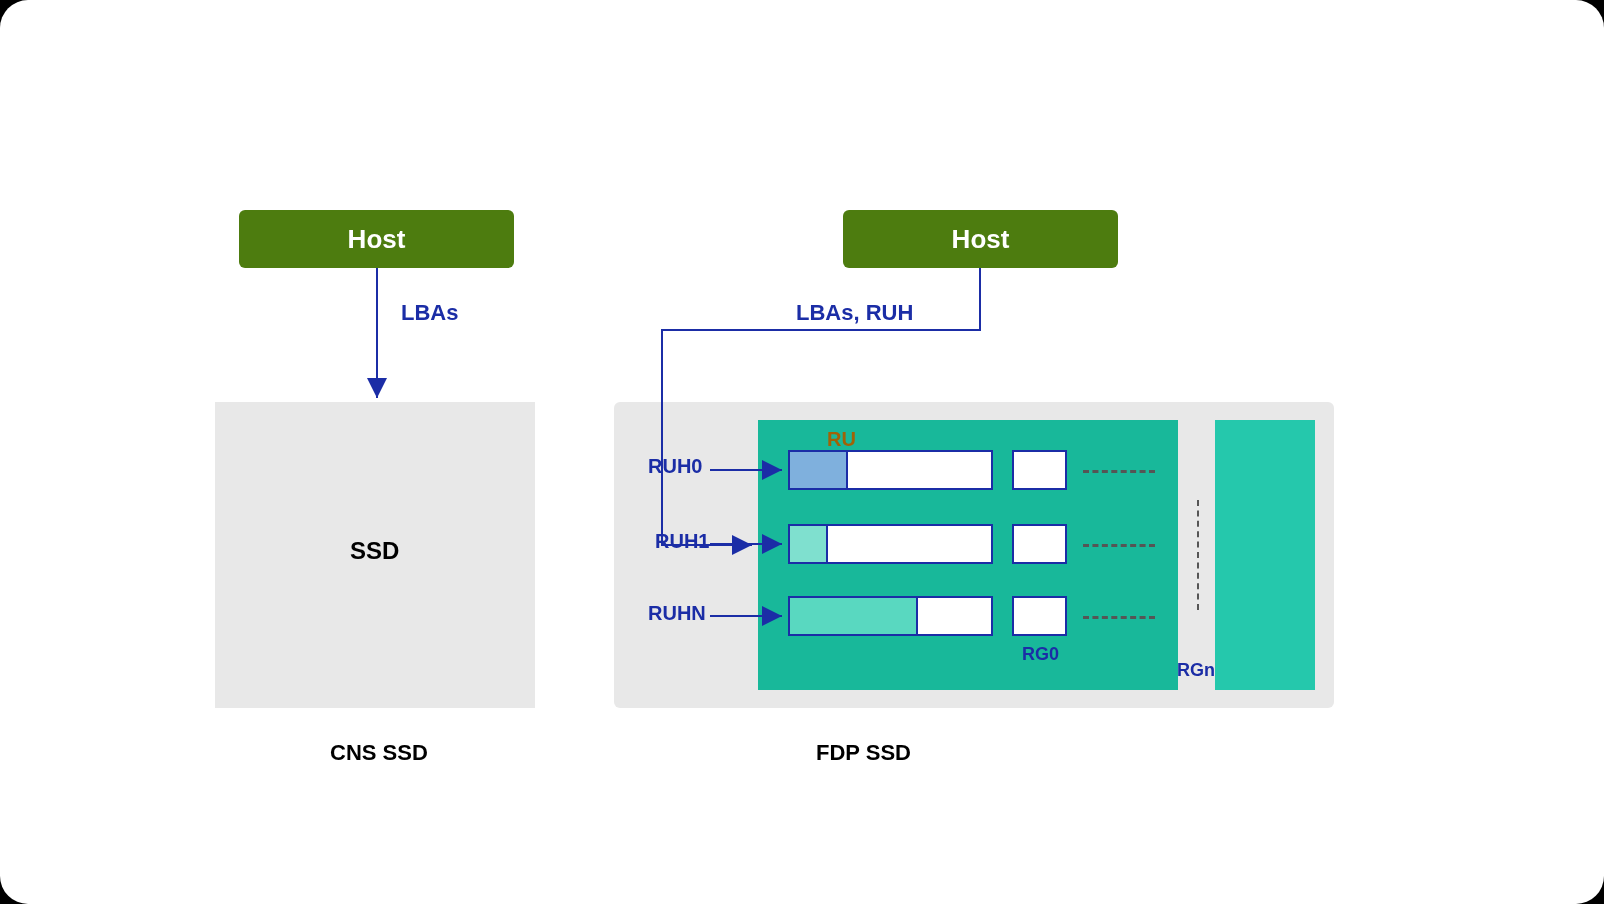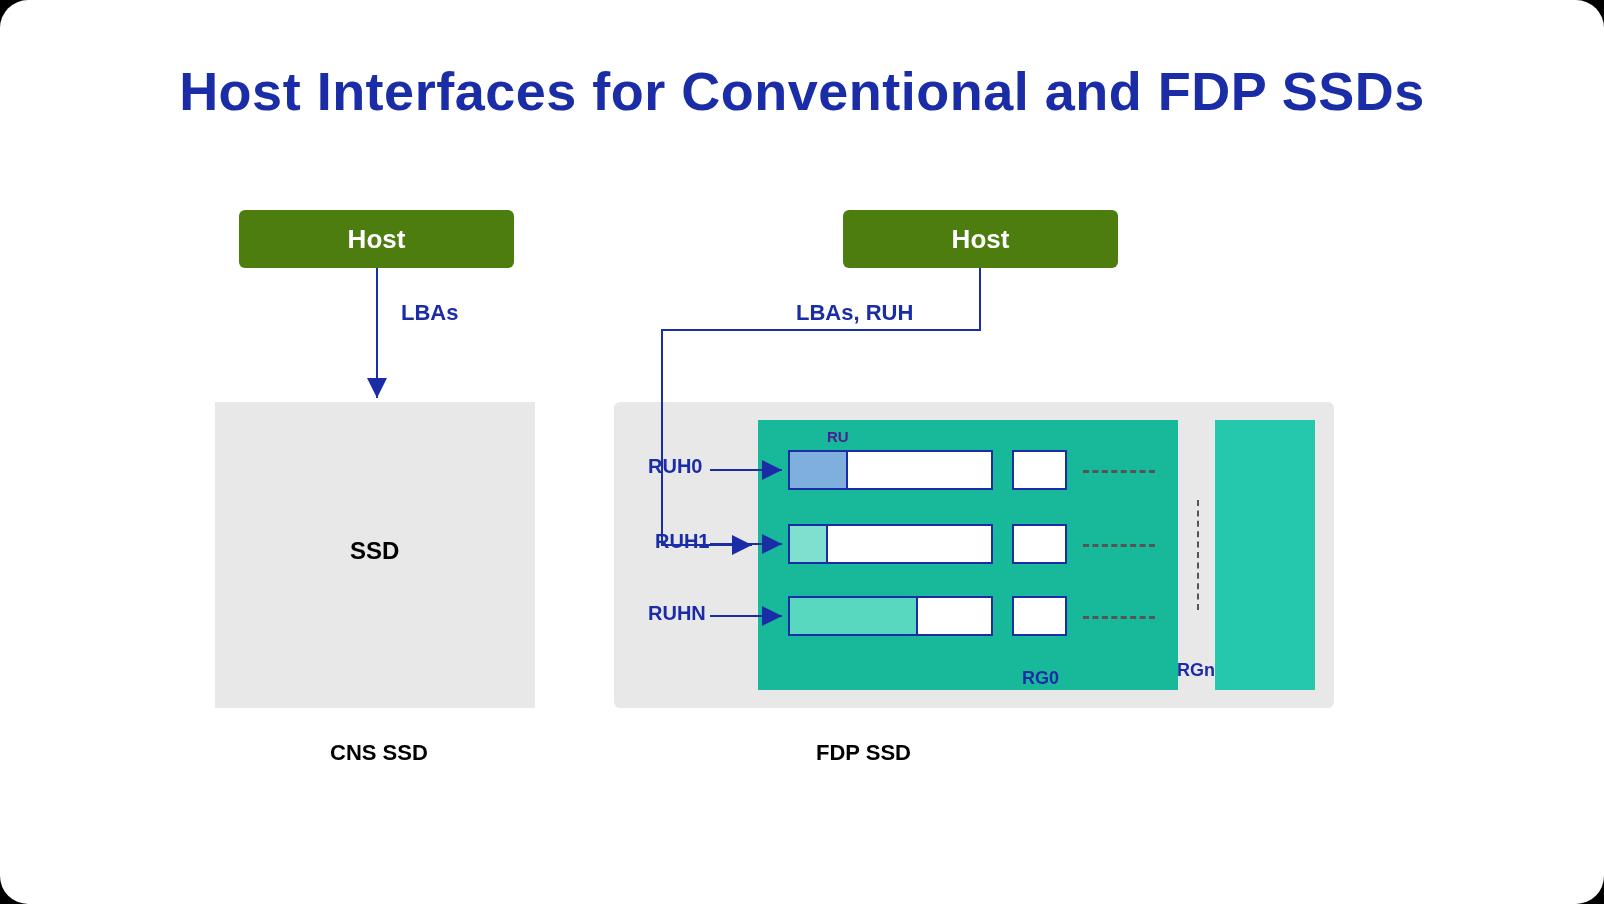--- a/index.html
+++ b/index.html
@@ -4,60 +4,59 @@
 <style>
   html,body{margin:0;padding:0;width:1604px;height:904px;background:#000;font-family:Arial,Helvetica,sans-serif;}
   .card{position:absolute;left:0;top:0;width:1604px;height:904px;background:#fff;border-radius:28px;overflow:hidden;}
   .title{position:absolute;left:0;width:100%;top:60px;text-align:center;font-size:54px;font-weight:800;color:#1b2da6;letter-spacing:.5px;}
   .hostbox{position:absolute;background:#4d7c0f;color:#fff;border-radius:6px;font-size:26px;font-weight:700;display:flex;align-items:center;justify-content:center;height:58px;}
   .ssdbox{position:absolute;background:#e8e8e8;}
   .ssdlabel{position:absolute;font-size:24px;font-weight:800;color:#000;}
   .caption{position:absolute;font-size:22px;font-weight:800;color:#000;}
   .edgelabel{position:absolute;font-size:22px;font-weight:800;color:#1b2da6;}
   .ruhlabel{position:absolute;font-size:20px;font-weight:800;color:#1b2da6;}
-  .ru-legend{position:absolute;font-size:15px;font-weight:700;color:#4c1d95;}
+  .ru-legend{position:absolute;font-size:20px;font-weight:700;color:#a16207;}
   .rg0{position:absolute;background:#18b89a;}
   .rgn{position:absolute;background:#25c8ac;}
   .rowbox{position:absolute;background:#fff;border:2px solid #1b2da6;box-sizing:border-box;}
   .fill-blue{position:absolute;background:#7fb0dd;border:2px solid #1b2da6;box-sizing:border-box;}
   .fill-teal{position:absolute;background:#7fe0cf;border:2px solid #1b2da6;box-sizing:border-box;}
   .fill-teal2{position:absolute;background:#59d8c0;border:2px solid #1b2da6;box-sizing:border-box;}
   .smallbox{position:absolute;background:#fff;border:2px solid #1b2da6;box-sizing:border-box;}
   .dashes{position:absolute;border-top:3px dashed #555;height:0;}
   .vdash{position:absolute;border-left:2px dashed #555;width:0;}
   .rg-label{position:absolute;font-size:18px;font-weight:600;color:#1b2da6;}
   svg.arrows{position:absolute;left:0;top:0;width:1604px;height:904px;pointer-events:none;}
   .arrow-stroke{stroke:#1b2da6;stroke-width:2;fill:none;}
   .arrow-head{fill:#1b2da6;}
 </style>
 </head>
 <body>
 
 <div class="card">
-  <div class="title">Host Interfaces for Conventional and FDP SSDs</div>
 
   <div class="hostbox" style="left:239px;top:210px;width:275px;">
       <span>Host</span>
     </div>
   <div class="edgelabel" style="left:401px;top:300px;">LBAs</div>
   <div class="ssdbox" style="left:215px;top:402px;width:320px;height:306px;"></div>
   <div class="ssdlabel" style="left:350px;top:537px;">SSD</div>
   <div class="caption" style="left:330px;top:740px;">CNS SSD</div>
 
   <div class="hostbox" style="left:843px;top:210px;width:275px;">
       <span>Host</span>
     </div>
   <div class="edgelabel" style="left:796px;top:300px;">LBAs, RUH</div>
 
   <div class="ssdbox" style="left:614px;top:402px;width:720px;height:306px;border-radius:6px;"></div>
   <div class="rg0" style="left:758px;top:420px;width:420px;height:270px;"></div>
   <div class="rgn" style="left:1215px;top:420px;width:100px;height:270px;"></div>
   <div class="vdash" style="left:1197px;top:500px;height:110px;"></div>
 
-  <div class="rg-label" style="left:1022px;top:668px;">RG0</div>
+  <div class="rg-label" style="left:1022px;top:644px;">RG0</div>
   <div class="rg-label" style="left:1177px;top:660px;">RGn</div>
 
   <div class="ru-legend" style="left:827px;top:428px;">RU</div>
 
   <div class="ruhlabel" style="left:648px;top:455px;">RUH0</div>
   <div class="rowbox" style="left:788px;top:450px;width:205px;height:40px;"></div>
   <div class="fill-blue" style="left:788px;top:450px;width:60px;height:40px;"></div>
   <div class="smallbox" style="left:1012px;top:450px;width:55px;height:40px;"></div>
   <div class="dashes" style="left:1083px;top:470px;width:72px;"></div>
 

